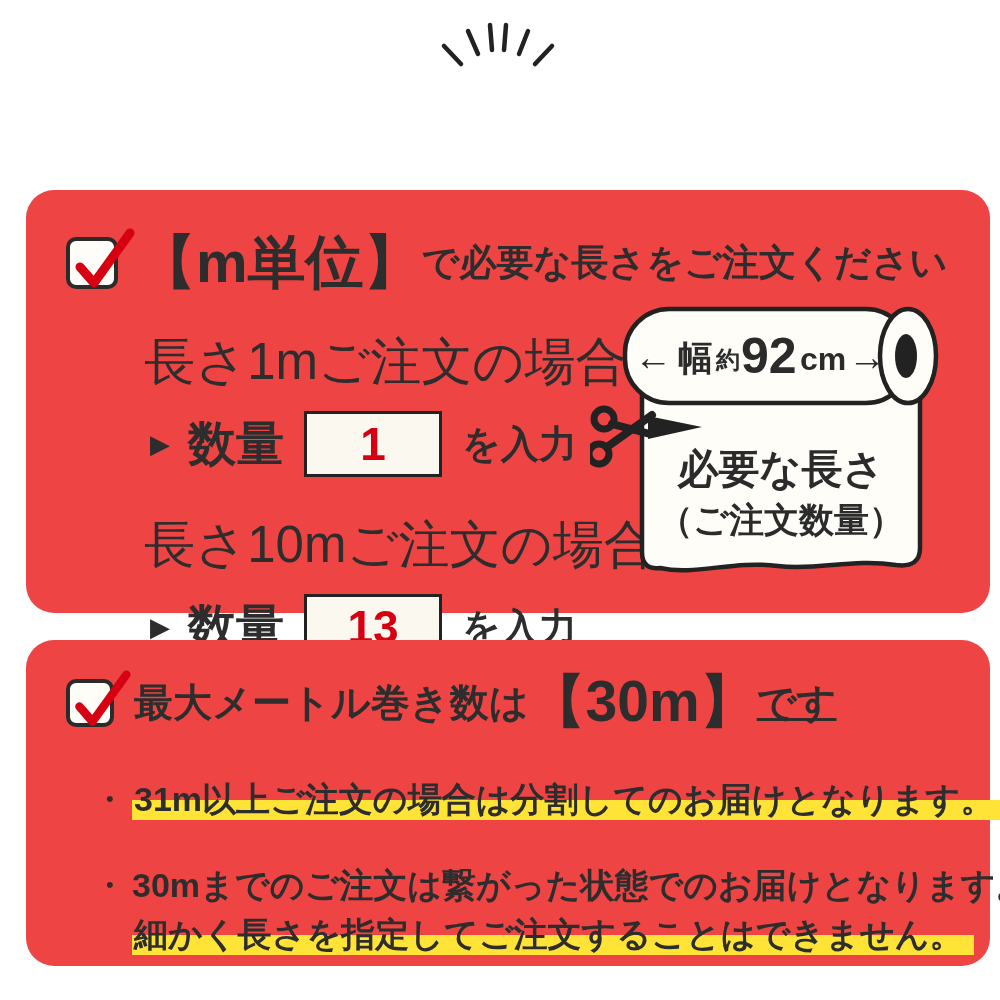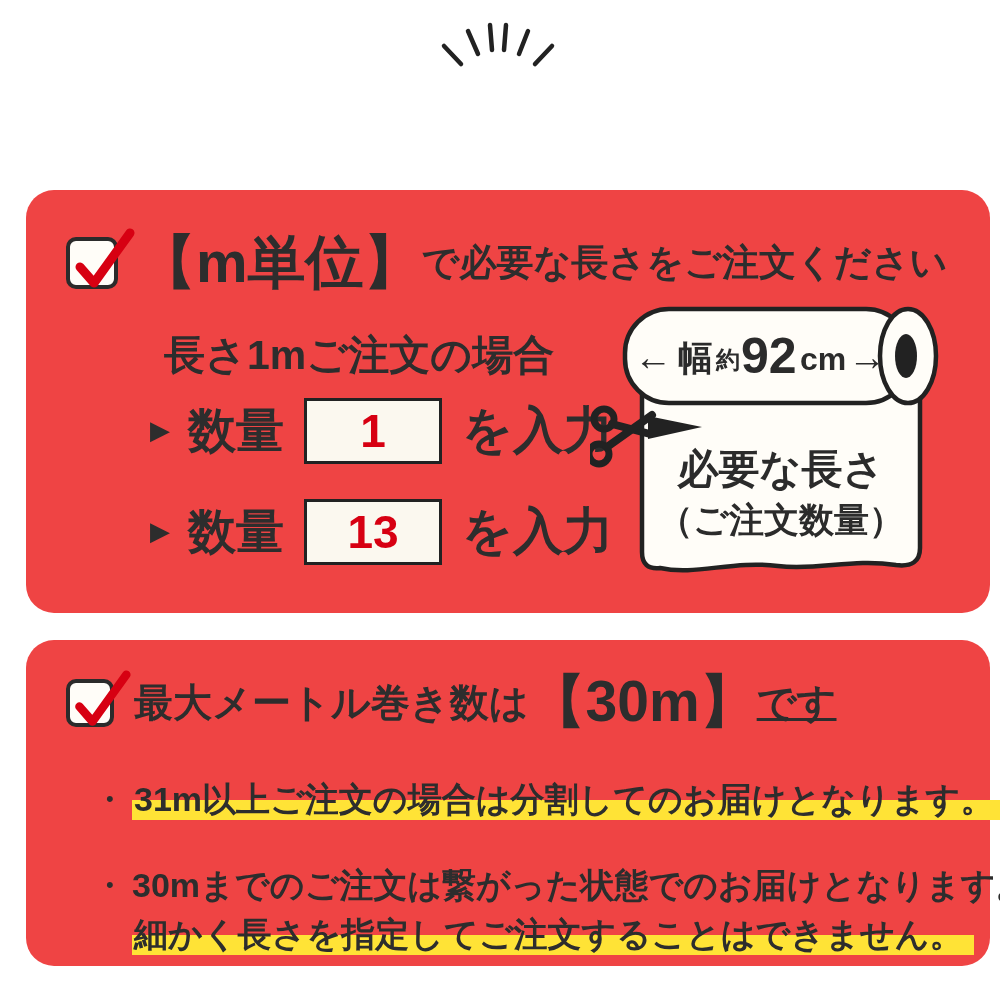--- a/index.html
+++ b/index.html
@@ -37,30 +37,30 @@
   .checkbox {
     position:relative; width:52px; height:52px; background:#fffdf8;
     border:4px solid #2b2b2b; border-radius:10px; margin-right:20px; flex:0 0 auto;
   }
   .checkbox svg { position:absolute; left:0px; top:-14px; overflow:visible; }
   .h2big  { font-size:58px; font-weight:900; color:#2d2d2d; }
   .h2text { font-size:37px; font-weight:900; color:#2d2d2d; }
 
   
   .examples { margin:26px 0 0 78px; width:520px; }
-  .ex-label { font-size:41px; font-weight:700; color:#2d2d2d; white-space:nowrap;margin-left:20px; }
+  .ex-label { font-size:51px; font-weight:400; color:#2d2d2d; white-space:nowrap; }
   .ex-row { display:flex; align-items:center; margin:14px 0 34px 6px; }
   .ex-arrow { font-size:26px; color:#2d2d2d; margin-right:18px; }
   .ex-qty-label { font-size:48px; font-weight:900; color:#2d2d2d; }
   .qty-box {
     width:138px; height:66px; margin:0 20px; background:#fbf8ef;
     border:3px solid #222222; display:flex; align-items:center; justify-content:center;
   }
   .qty-value { font-size:46px; font-weight:900; color:#d70012; }
-  .ex-suffix { font-size:50px; font-weight:900; color:#2d2d2d; }
+  .ex-suffix { font-size:38px; font-weight:900; color:#2d2d2d; }
 
   
   .roll-illustration { position:absolute; top:106px; right:10px; width:390px; height:300px; }
   .roll-illustration text { font-weight:bold; fill:#2b2b2b; font-family:"Liberation Sans","DejaVu Sans",sans-serif; }
 
   
   .notes { margin:34px 0 0 40px; }
   .note { display:flex; align-items:flex-start; margin-top:38px; }
   .note:first-child { margin-top:0; }
   .note-dot { font-size:22px; line-height:48px; width:26px; flex:0 0 auto; color:#2d2d2d; }
@@ -101,20 +101,21 @@
         <div class="ex-row">
           <span class="ex-arrow">▶</span>
           <span class="ex-qty-label">数量</span>
           <span class="qty-box">
             <span class="qty-value">1</span>
           </span>
           <span class="ex-suffix">を入力</span>
         </div>
       </div>
       <div>
+        <div class="ex-label">長さ10mご注文の場合</div>
         <div class="ex-row">
           <span class="ex-arrow">▶</span>
           <span class="ex-qty-label">数量</span>
           <span class="qty-box">
             <span class="qty-value">13</span>
           </span>
           <span class="ex-suffix">を入力</span>
         </div>
       </div>
     </div>

